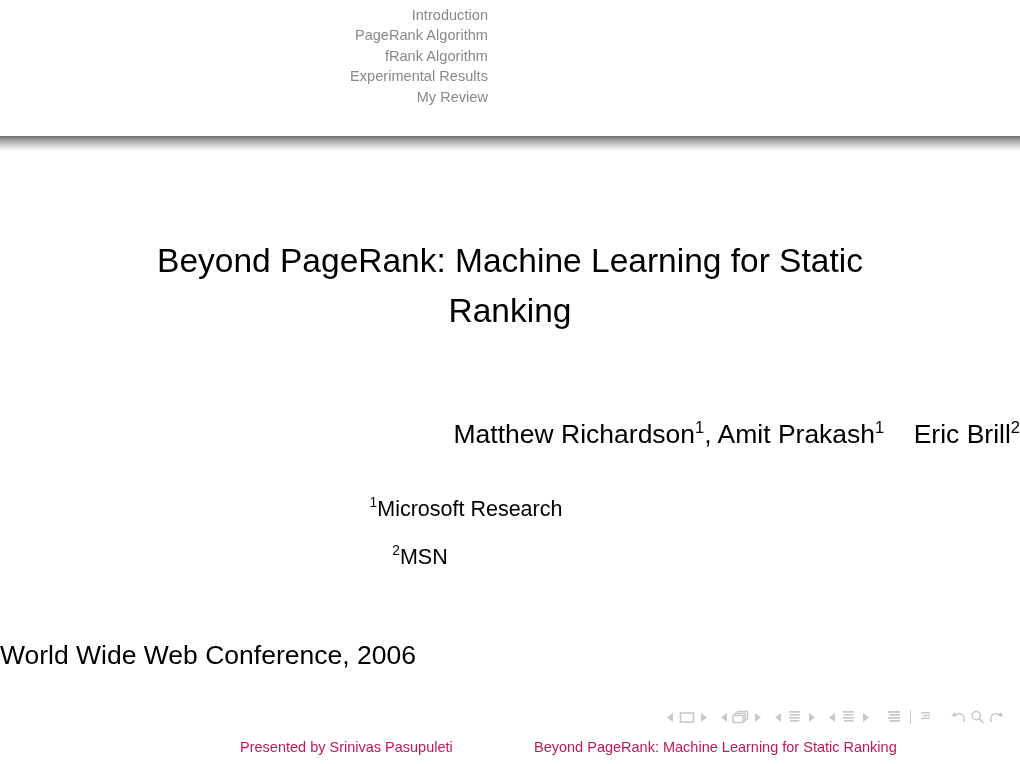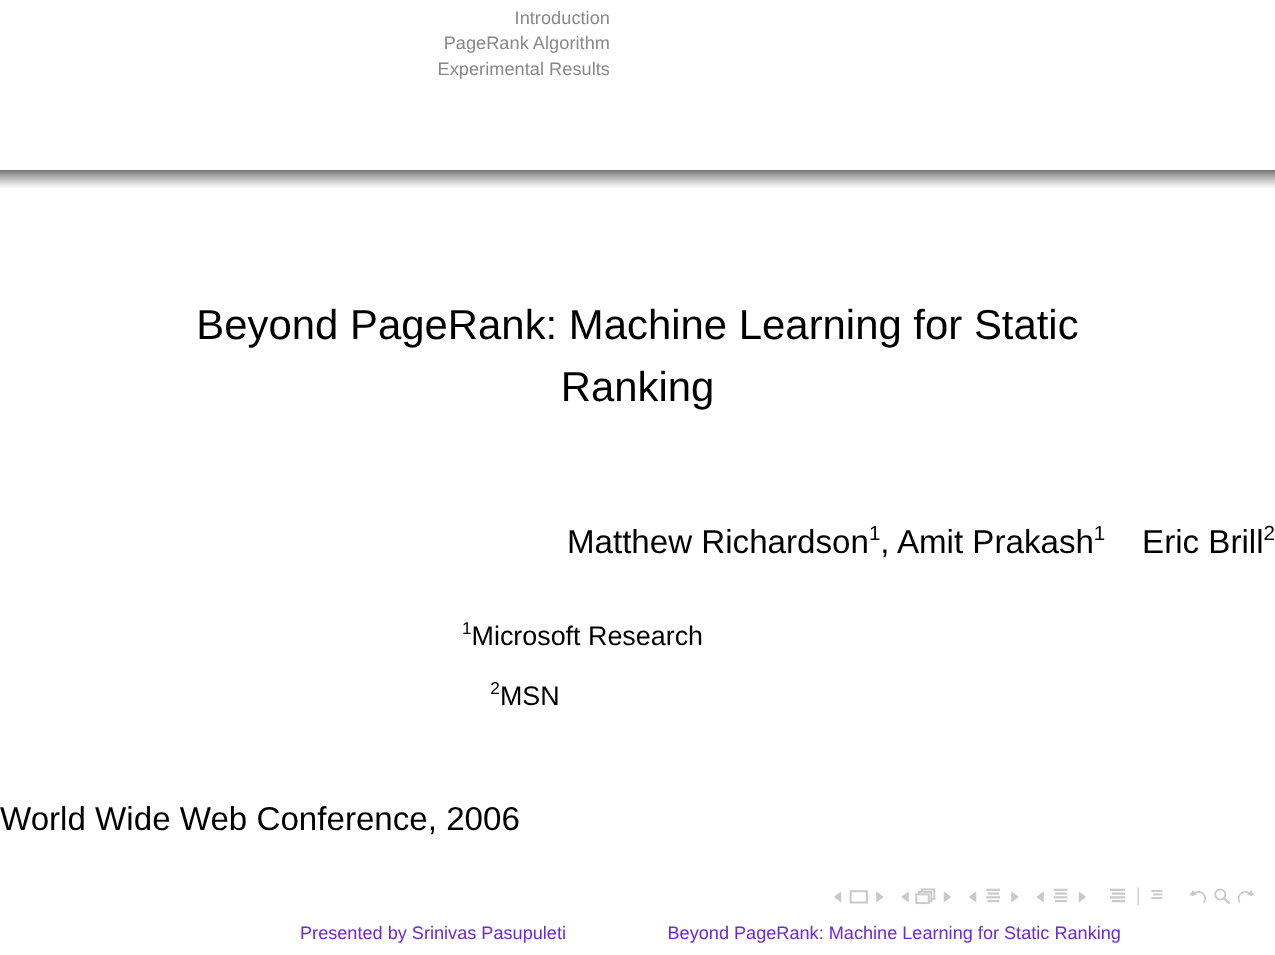--- a/index.html
+++ b/index.html
@@ -84,33 +84,35 @@
   .nav-tri { width:12px; height:18px; display:flex; align-items:center; justify-content:center; }
   .nav-tri svg { display:block; }
   .nav-glyph { width:21px; height:18px; display:flex; align-items:center; justify-content:center; }
   .nav-glyph svg { display:block; }
   .navsep { width:1px; height:14px; background:#c9c9c9; margin:0 5px; }
   .nav-round { width:19px; height:18px; display:flex; align-items:center; justify-content:center; }
 
   
   #footer {
     position:absolute; left:0; top:739px; width:927px; height:22px;
-    font-size:14.5px; color:#6d28d9;
+    font-size:14.5px; color:#be185d;
   }
   #footer-left { position:absolute; left:240px; top:0; white-space:nowrap; }
   #footer-right { position:absolute; left:534px; top:0; white-space:nowrap; }
 </style>
 </head>
 <body>
 
 <div id="headbar">
   <div id="headnav">
     <div class="navline">Introduction</div>
     <div class="navline">PageRank Algorithm</div>
+    <div class="navline">fRank Algorithm</div>
     <div class="navline">Experimental Results</div>
+    <div class="navline">My Review</div>
   </div>
 </div>
 <div id="headrule"></div>
 
 <div id="titleblock">
   <div id="slide-title">Beyond PageRank: Machine Learning for Static Ranking</div>
 </div>
 
 <div id="authors"><span>Matthew Richardson</span><span class="sup">1</span><span>, </span><span>Amit Prakash</span><span class="sup">1</span><span>    </span><span>Eric Brill</span><span class="sup">2</span></div>
 

